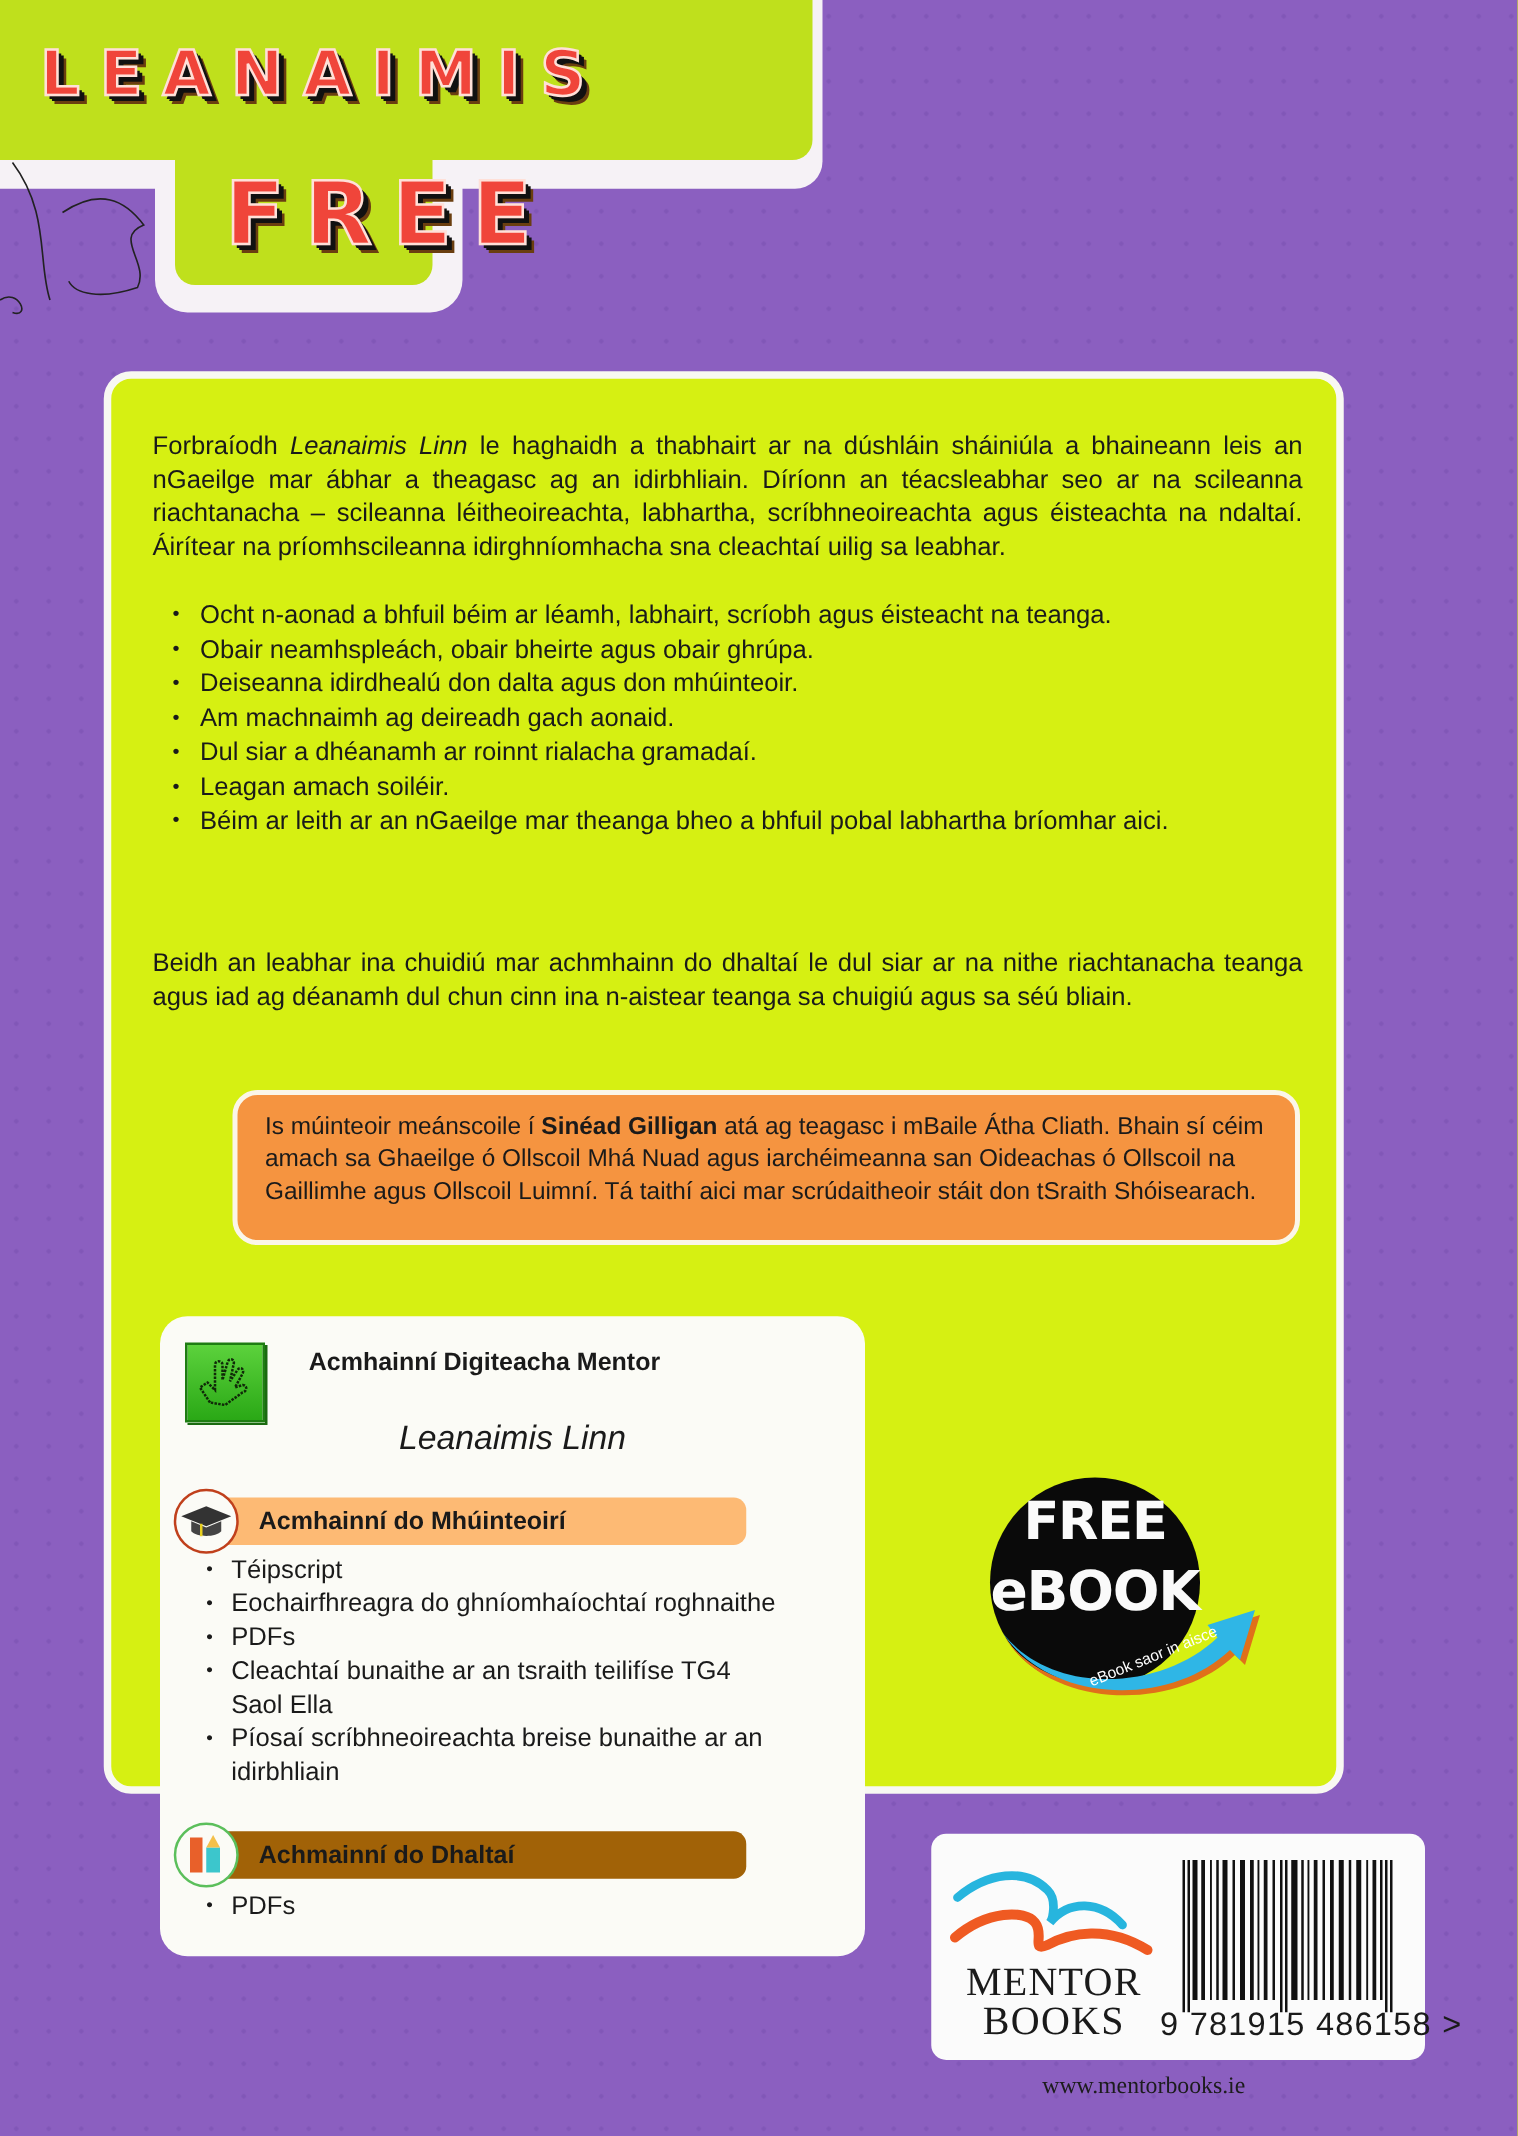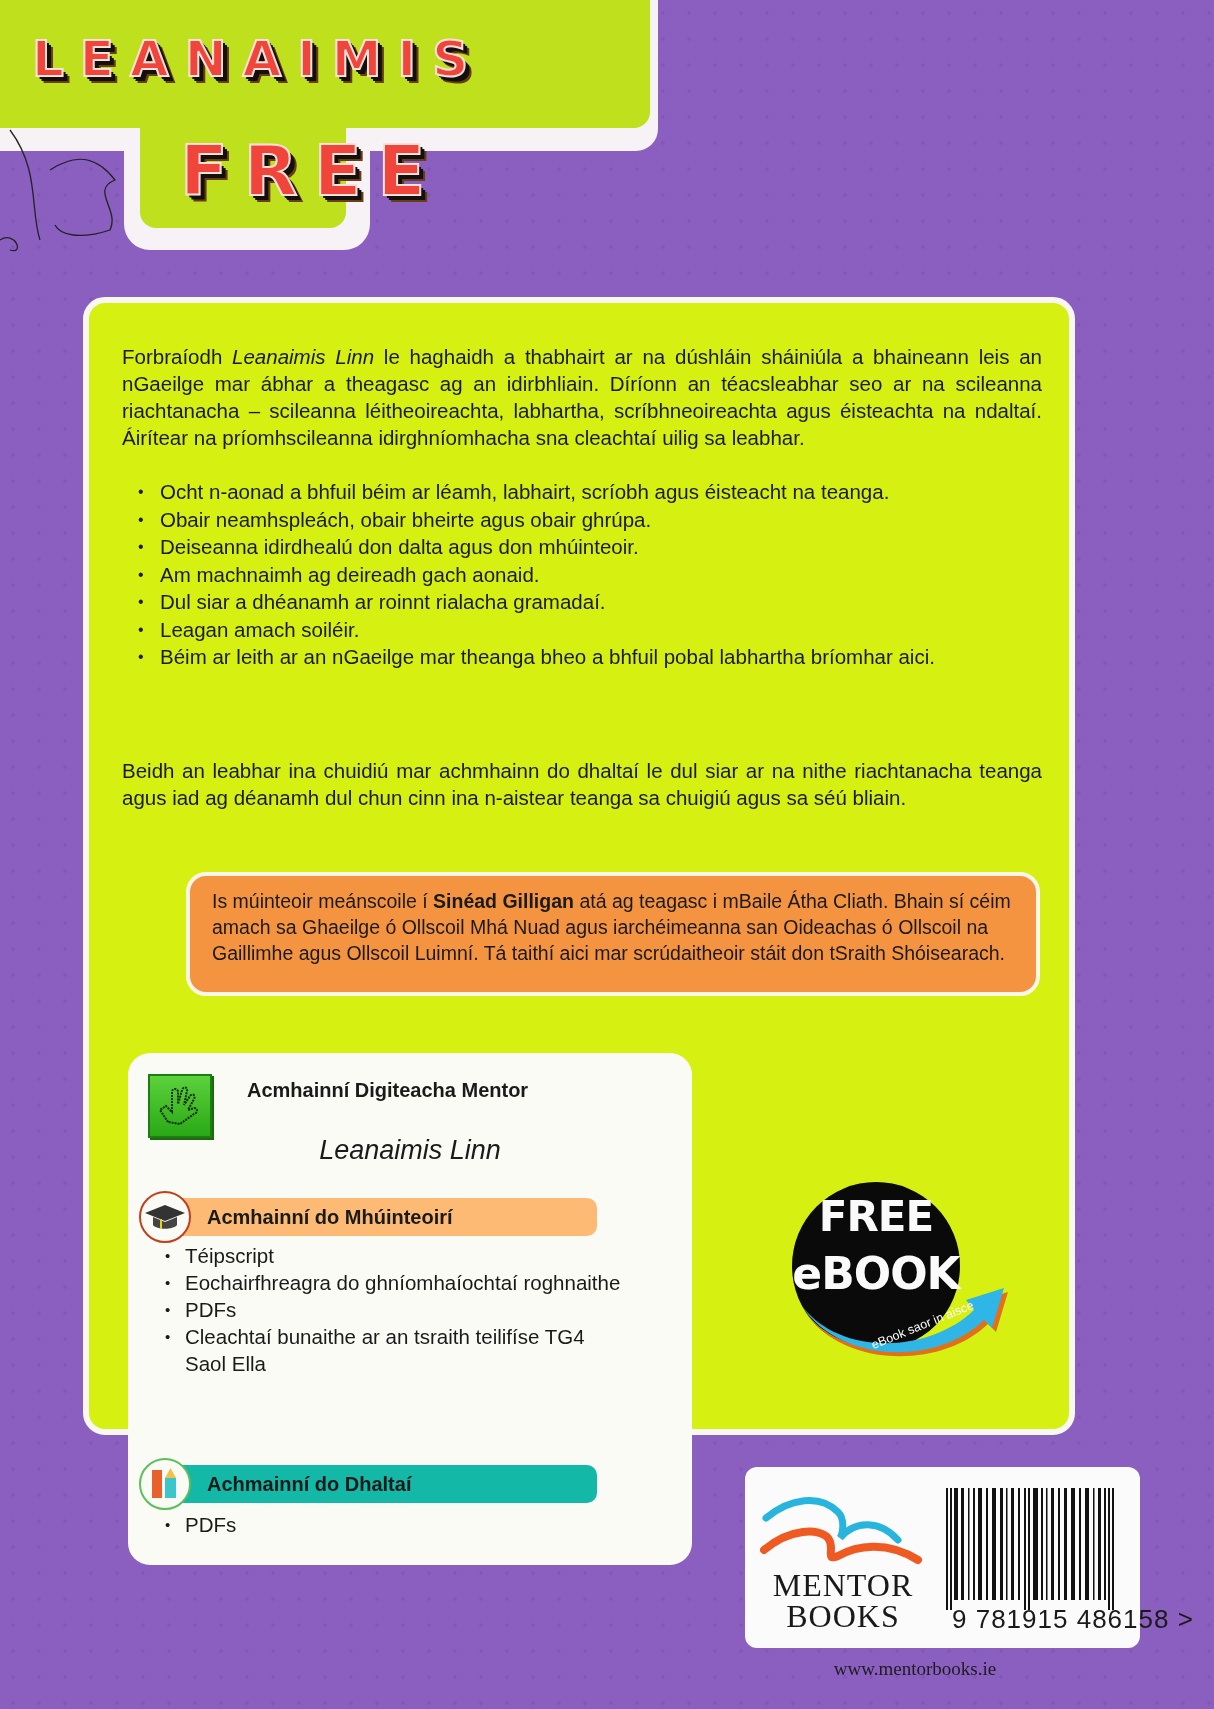--- a/index.html
+++ b/index.html
@@ -83,21 +83,21 @@
   }
   .res-subtitle {
     position: absolute; left: 0; width: 820px; top: 1135px; text-align: center;
     font-style: italic; font-size: 27px;
   }
   .pill {
     position: absolute; height: 38px; border-radius: 10px;
     font-weight: bold; font-size: 20px; line-height: 38px; padding-left: 62px; box-sizing: border-box;
   }
   .pill-teacher { left: 145px; top: 1198px; width: 452px; background: #fdba74; }
-  .pill-student { left: 145px; top: 1465px; width: 452px; background: #14b8a6; }
+  .pill-student { left: 145px; top: 1465px; width: 452px; background: #a16207; }
   .pill-badge {
     position: absolute; width: 52px; height: 52px; border-radius: 50%;
     background: #fbfbf6; box-sizing: border-box;
   }
   .badge-teacher { left: 139px; top: 1191px; border: 2px solid #c0401c; }
   .badge-student { left: 139px; top: 1458px; border: 2px solid #5bbf5b; }
   .res-list {
     position: absolute; left: 165px; margin: 0; padding: 0; list-style: none;
     font-size: 20.5px; line-height: 27px;
   }
@@ -132,21 +132,21 @@
   .mentor-name {
     position: absolute; left: 760px; width: 166px; text-align: center;
     font-family: "Liberation Serif", serif; font-size: 32px; letter-spacing: 1px; line-height: 32px;
   }
   .mentor-line1 { top: 1569px; }
   .mentor-line2 { top: 1600px; }
   .barcode {
     position: absolute; left: 944px; top: 1488px; width: 180px; height: 122px;
   }
   .isbn {
-    position: absolute; left: 952px; top: 1604px; font-size: 26px; letter-spacing: 1px;
+    position: absolute; left: 928px; top: 1604px; font-size: 26px; letter-spacing: 1px;
   }
   .website {
     position: absolute; left: 0; width: 1830px; text-align: center; top: 1658px;
     font-family: "Liberation Serif", serif; font-size: 19px; color: #1c1c1c;
   }
 </style>
 </head>
 <body>
 
 <div class="bg-texture"></div>
@@ -198,20 +198,21 @@
     <polygon points="24,12 44,20 24,28 4,20" fill="#333"></polygon>
     <path d="M12 24 L12 32 C16 37 32 37 36 32 L36 24 L24 29 Z" fill="#444"></path>
     <line x1="20" y1="26" x2="20" y2="36" stroke="#e8d020" stroke-width="2"></line>
   </svg>
 </div>
 <ul class="res-list list-teacher">
   <li>Téipscript</li>
   <li>Eochairfhreagra do ghníomhaíochtaí roghnaithe</li>
   <li>PDFs</li>
   <li style="width:400px">Cleachtaí bunaithe ar an tsraith teilifíse TG4 Saol Ella</li>
+  <li style="width:440px">Píosaí scríbhneoireachta breise bunaithe ar an idirbhliain</li>
 </ul>
 
 <div class="pill pill-student">Achmainní do Dhaltaí</div>
 <div class="pill-badge badge-student">
   <svg width="48" height="48" viewBox="0 0 48 48">
     <rect x="11" y="10" width="10" height="28" fill="#e8602a"></rect>
     <rect x="24" y="18" width="11" height="20" fill="#3cc6cc"></rect>
     <polygon points="24,18 29.5,8 35,18" fill="#f3c04a"></polygon>
   </svg>
 </div>

